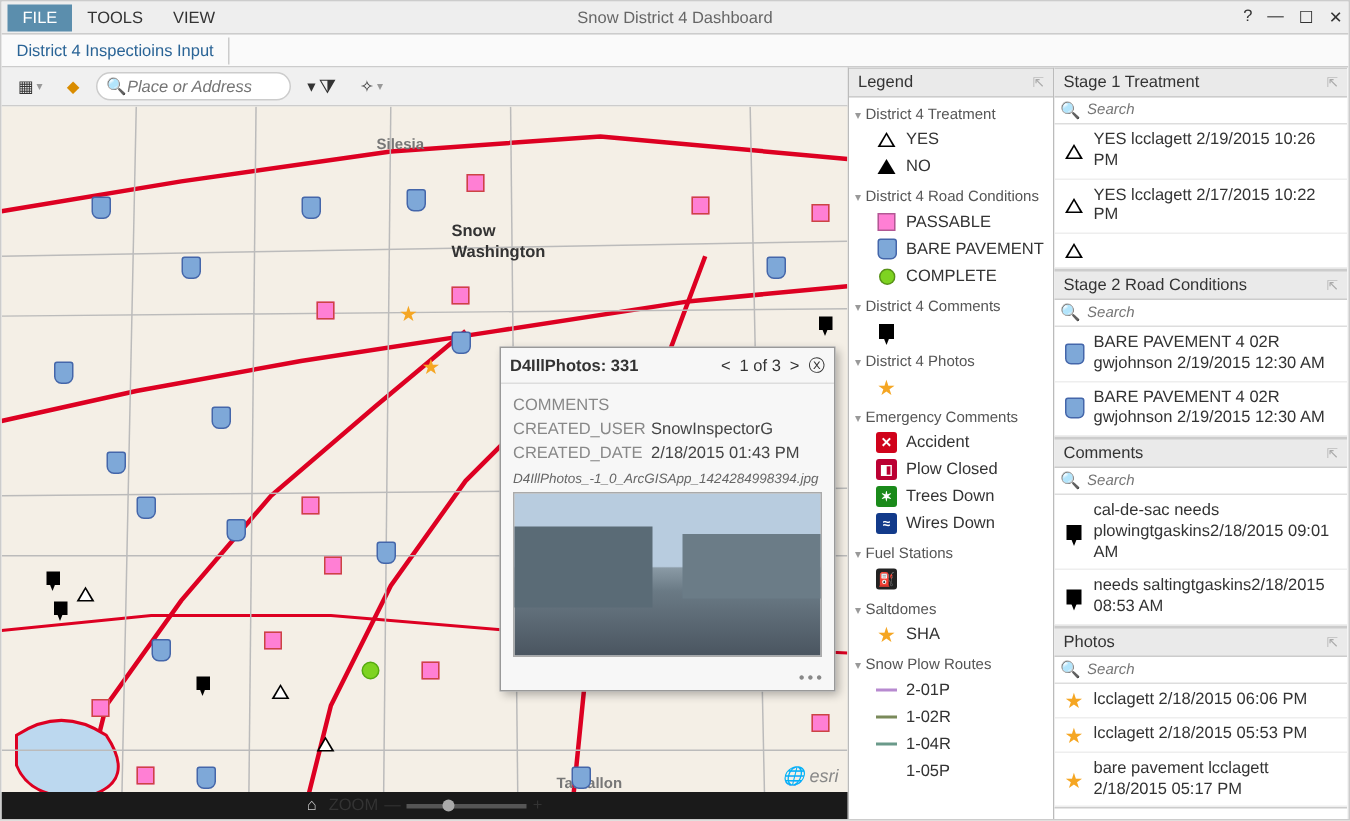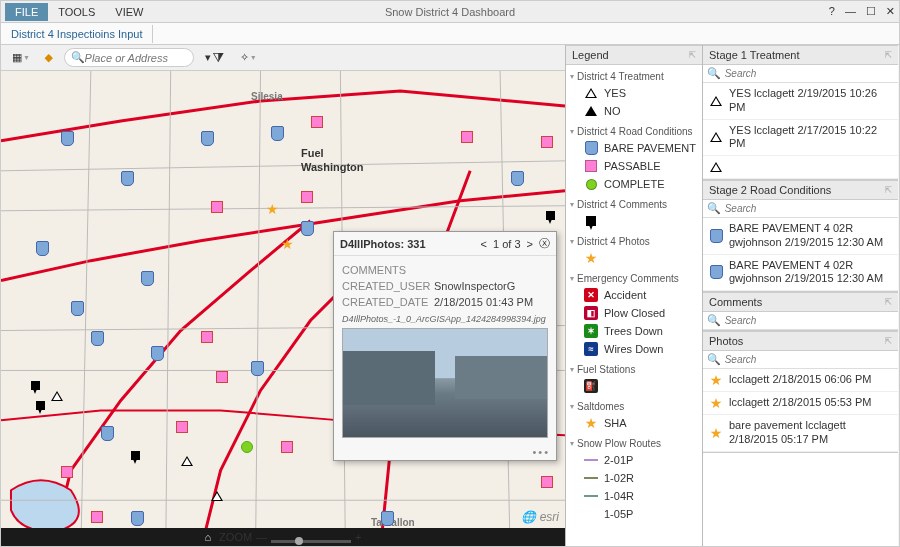--- a/index.html
+++ b/index.html
@@ -14,21 +14,21 @@
 .main{flex:1;display:flex;min-height:0}
 .mapcol{width:565px;display:flex;flex-direction:column;position:relative;border-right:1px solid #bbb}
 .toolbar{height:26px;background:#f0f0f0;border-bottom:1px solid #ccc;display:flex;align-items:center;gap:6px;padding:0 6px}
 .tool{display:inline-flex;align-items:center;gap:2px;padding:2px 4px;border:1px solid transparent;border-radius:2px}
 .searchwrap{display:flex;align-items:center;flex:0 0 130px;border:1px solid #ccc;border-radius:10px;padding:2px 6px;background:#fff}
 .searchwrap input{border:none;outline:none;width:100%;font-style:italic;color:#888}
 .map{flex:1;position:relative;background:#f4efe6;overflow:hidden}
 .map svg{position:absolute;inset:0}
 .mlabel{position:absolute;color:#777;font-weight:bold;font-size:12px}
 .statusbar{height:18px;background:#1a1a1a;color:#ccc;display:flex;align-items:center;justify-content:center;gap:8px;font-size:10px}
-.statusbar .zoom{display:flex;align-items:flex-end;gap:4px}
+.statusbar .zoom{display:flex;align-items:center;gap:4px}
 .popup{position:absolute;left:332px;top:160px;width:224px;background:#f7f7f7;border:1px solid #999;box-shadow:2px 2px 6px rgba(0,0,0,.3)}
 .popup-hd{display:flex;align-items:center;padding:4px 6px;border-bottom:1px solid #ddd;font-weight:bold;color:#555}
 .popup-hd .nav{margin-left:auto;display:flex;align-items:center;gap:6px;font-weight:normal;color:#777}
 .popup-body{padding:6px 8px}
 .popup-row{display:flex;gap:6px;padding:2px 0;font-size:10px}
 .popup-row .k{color:#888;width:86px}
 .popup-row .v{color:#444}
 .popup .fname{font-style:italic;color:#666;font-size:9px;padding:4px 0}
 .popup .photo{width:100%;height:110px;background:linear-gradient(#b8ccdf 0%,#b8ccdf 45%,#8a9aa5 46%,#6a7a85 60%,#4a5560 100%);position:relative;border:1px solid #aaa}
 .popup .photo::before{content:"";position:absolute;left:0;right:55%;top:20%;bottom:30%;background:#5a6b76}
@@ -126,21 +126,21 @@
             <path d="M0,260 L565,255"></path>
           <path d="M0,300 L565,300"></path>
             <path d="M0,430 L565,430"></path>
           <path d="M90,0 L80,480"></path>
             <path d="M170,0 L165,480"></path>
             <path d="M260,0 L255,480"></path>
           <path d="M340,0 L345,480"></path>
             <path d="M500,0 L510,480"></path>
         </g>
       </svg>
-      <div class="mlabel" style="left:300px;top:75px"><span>Fuel</span><br><span>Washington</span></div>
+      <div class="mlabel" style="left:300px;top:75px"><span>Snow</span><br><span>Washington</span></div>
       <div class="mlabel" style="left:250px;top:20px;font-size:10px">Silesia</div>
       <div class="mlabel" style="left:370px;top:446px;font-size:10px;white-space:pre">Tantallon
 Park</div>
       <div class="markers" id="markers">
           <div class="mk sh" style="left: 60px; top: 60px;"></div>
           <div class="mk sh" style="left: 120px; top: 100px;"></div>
           <div class="mk sh" style="left: 200px; top: 60px;"></div>
           <div class="mk sh" style="left: 270px; top: 55px;"></div>
           <div class="mk sq" style="left: 310px; top: 45px;"></div>
           <div class="mk sh" style="left: 35px; top: 170px;"></div>
@@ -239,29 +239,29 @@
             <span class="ico">
               <span class="tri"></span>
             </span>
             <span>NO</span>
           </div>
         </div>
         <div class="lg-group">
           <div class="lg-title"><span class="caret">▾</span> District 4 Road Conditions</div>
           <div class="lg-item">
             <span class="ico">
+              <span class="sq" style="background: rgb(255, 127, 212); border: 1px solid rgba(0, 0, 0, 0.3);"></span>
+            </span>
+            <span>PASSABLE</span>
+          </div>
+          <div class="lg-item">
+            <span class="ico">
               <span class="shield" style="background: rgb(126, 168, 216); border: 1px solid rgb(68, 102, 170);"></span>
             </span>
             <span>BARE PAVEMENT</span>
-          </div>
-          <div class="lg-item">
-            <span class="ico">
-              <span class="sq" style="background: rgb(255, 127, 212); border: 1px solid rgba(0, 0, 0, 0.3);"></span>
-            </span>
-            <span>PASSABLE</span>
           </div>
           <div class="lg-item">
             <span class="ico">
               <span class="circ" style="background: rgb(126, 211, 33); border: 1px solid rgba(0, 0, 0, 0.3);"></span>
             </span>
             <span>COMPLETE</span>
           </div>
         </div>
         <div class="lg-group">
           <div class="lg-title"><span class="caret">▾</span> District 4 Comments</div>
@@ -406,20 +406,34 @@
       </div>
       <div class="side-sec">
         <div class="panel-hd">
           <span>Comments</span>
           <span class="pin">⇱</span>
         </div>
         <div class="side-search">
           <span class="mag">🔍</span>
           <input placeholder="Search" style="">
         </div>
+        <div class="side-list">
+          <div class="side-item">
+            <span class="ico">
+              <span class="pinico"></span>
+            </span>
+            <span class="txt">cal-de-sac needs plowingtgaskins2/18/2015 09:01 AM</span>
+          </div>
+          <div class="side-item">
+            <span class="ico">
+              <span class="pinico"></span>
+            </span>
+            <span class="txt">needs saltingtgaskins2/18/2015 08:53 AM</span>
+          </div>
+        </div>
       </div>
       <div class="side-sec">
         <div class="panel-hd">
           <span>Photos</span>
           <span class="pin">⇱</span>
         </div>
         <div class="side-search">
           <span class="mag">🔍</span>
           <input placeholder="Search" style="">
         </div>

